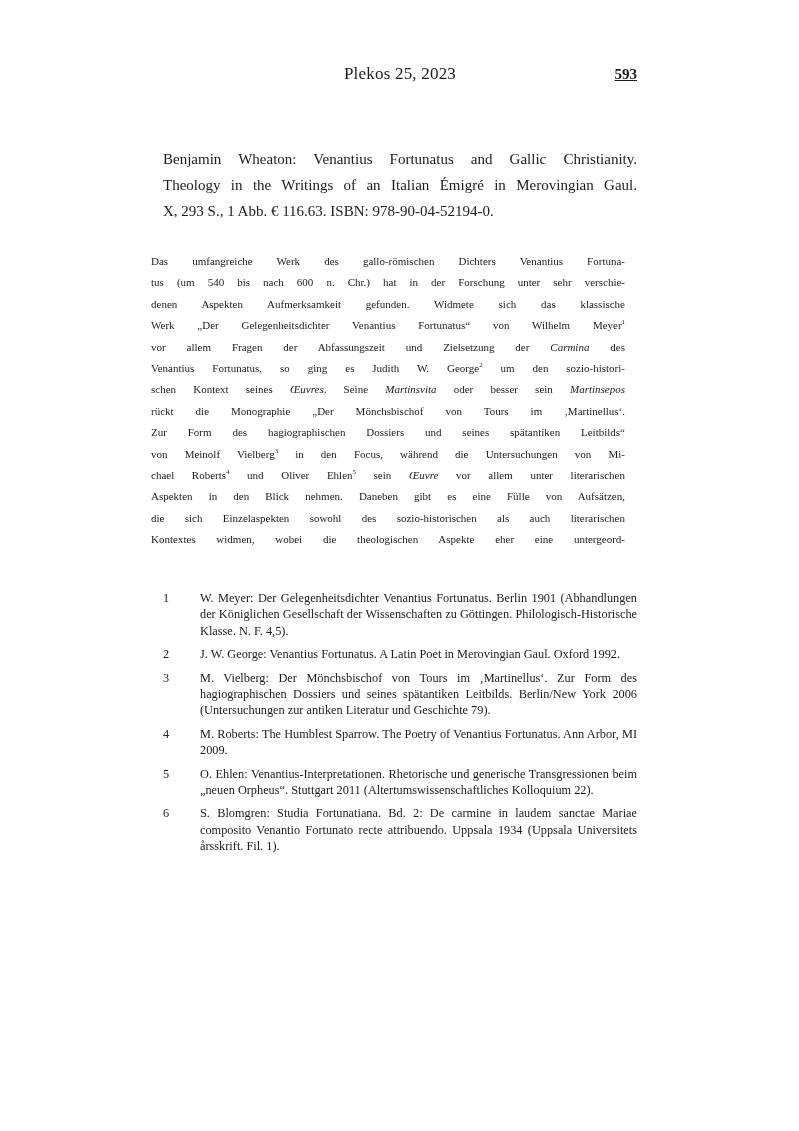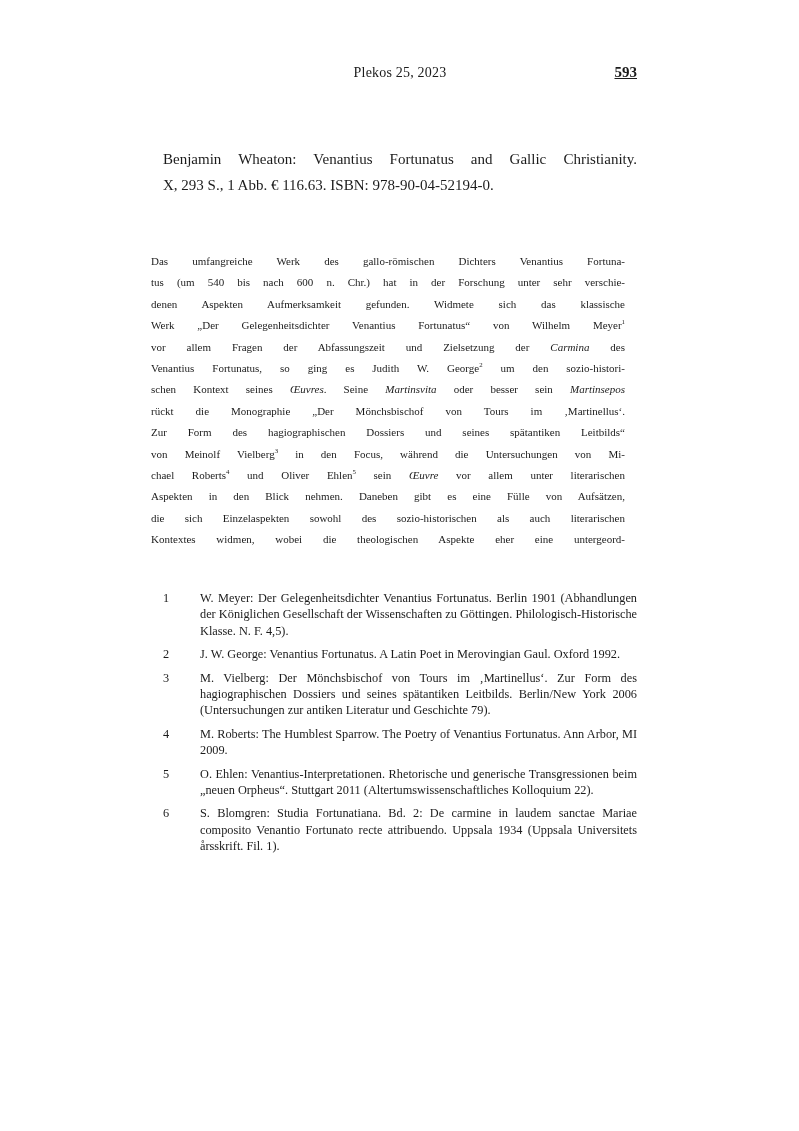--- a/index.html
+++ b/index.html
@@ -22,21 +22,21 @@
     position: absolute;
     top: 64px;
     left: 163px;
     width: 474px;
     display: grid;
     grid-template-columns: 1fr auto 1fr;
     align-items: baseline;
   }
   .journal-title {
     grid-column: 2;
-    font-size: 14px;
+    font-size: 17px;
     letter-spacing: 0.2px;
   }
   .page-number {
     grid-column: 3;
     justify-self: end;
     font-size: 15px;
     font-weight: bold;
     text-decoration: underline;
   }
 
@@ -107,20 +107,21 @@
 
   <header class="running-head">
     <span></span>
     <span class="journal-title">Plekos 25, 2023</span>
     <span class="page-number">593</span>
   </header>
 
   <section class="review-citation">
 
   <div class="title-line">Benjamin Wheaton: Venantius Fortunatus and Gallic Christianity.</div>
+      <div class="title-line">Theology in the Writings of an Italian Émigré in Merovingian Gaul.</div>
       <div class="title-line final">X, 293 S., 1 Abb. € 116.63. ISBN: 978-90-04-52194-0.</div>
     </section>
 
   <section class="review-body">
 
   <div class="body-line"><span>Das umfangreiche Werk des gallo-römischen Dichters Venantius Fortuna-</span></div>
       <div class="body-line"><span>tus (um 540 bis nach 600 n. Chr.) hat in der Forschung unter sehr verschie-</span></div>
       <div class="body-line"><span>denen Aspekten Aufmerksamkeit gefunden. Widmete sich das klassische</span></div>
       <div class="body-line"><span>Werk „Der Gelegenheitsdichter Venantius Fortunatus“ von Wilhelm Meyer</span><sup>1</sup></div>
       <div class="body-line"><span>vor allem Fragen der Abfassungszeit und Zielsetzung der </span><em>Carmina</em><span> des</span></div>

